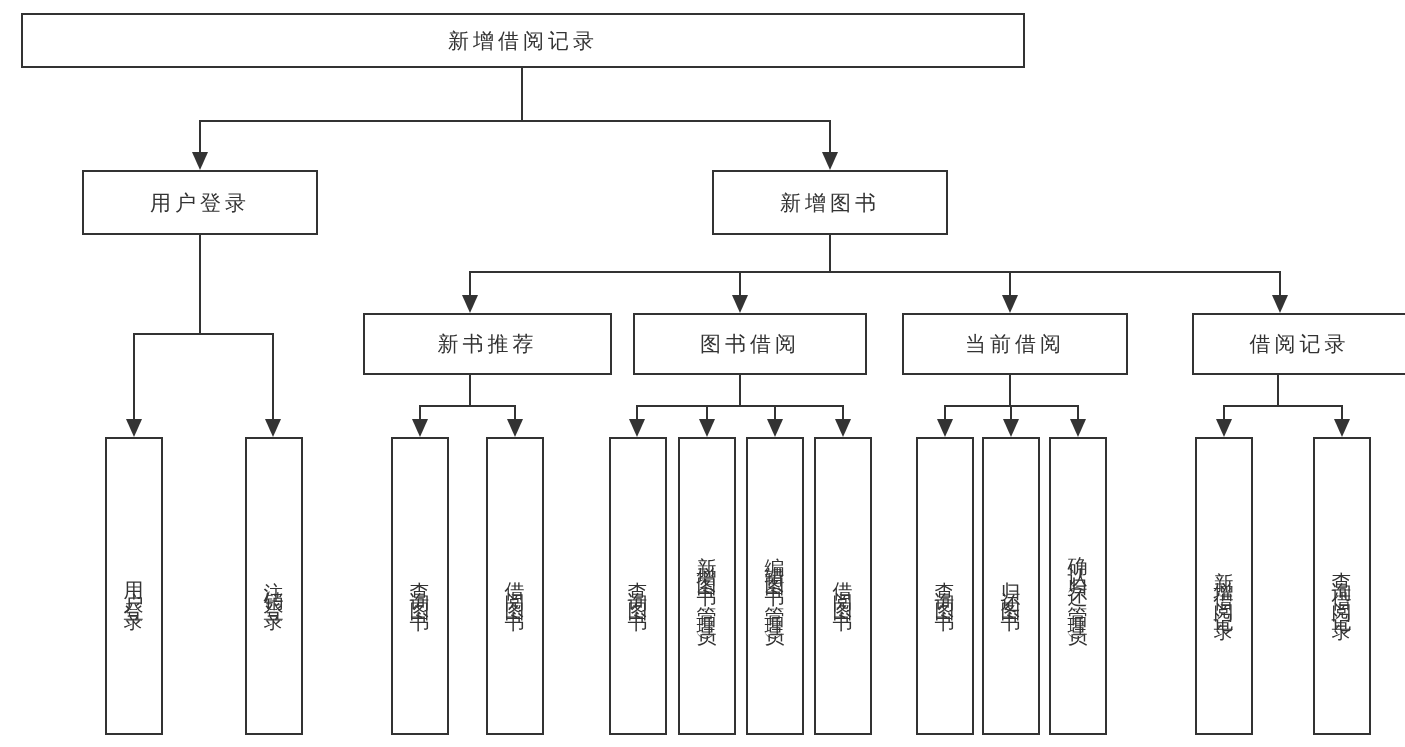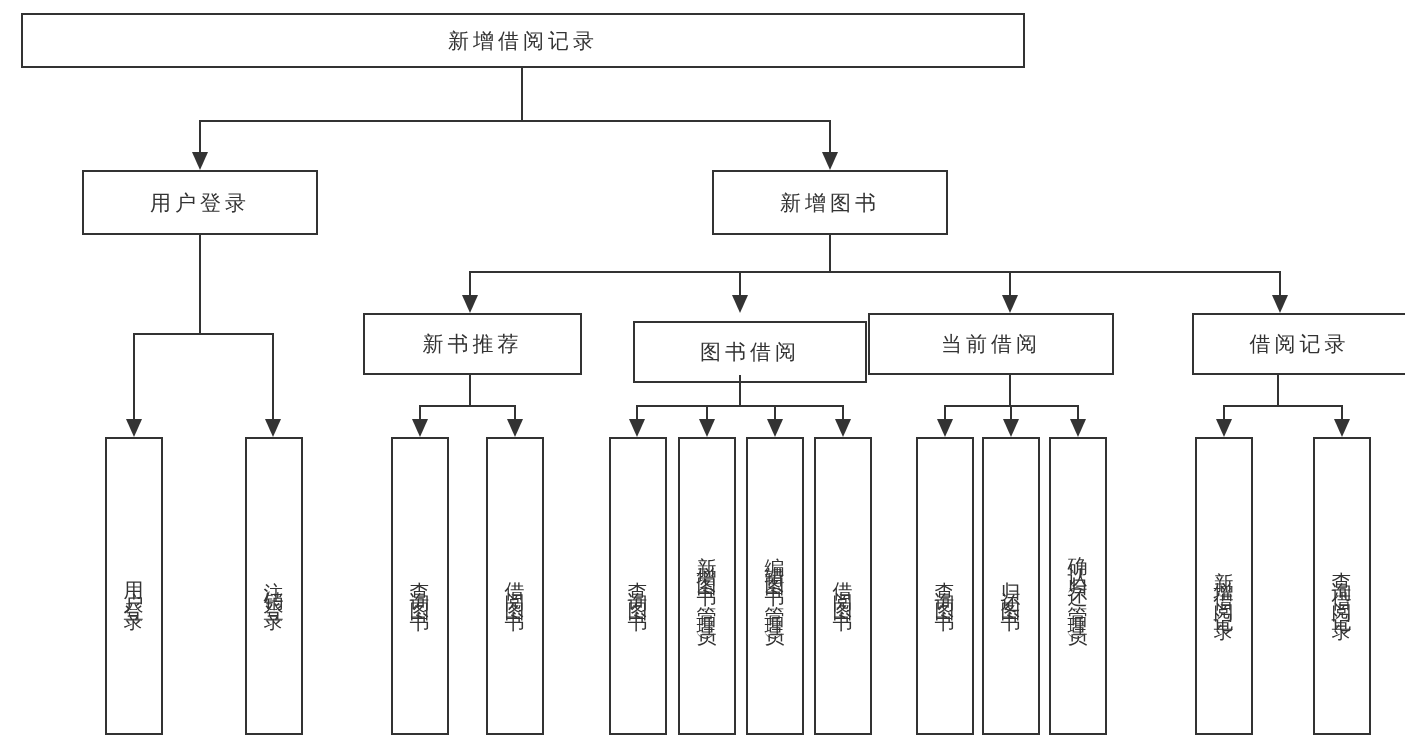--- a/index.html
+++ b/index.html
@@ -38,27 +38,27 @@
     <span class="htext">新增借阅记录</span>
   </div>
 
   <div class="box" style="left:82px;top:170px;width:236px;height:65px">
     <span class="htext">用户登录</span>
   </div>
   <div class="box" style="left:712px;top:170px;width:236px;height:65px">
     <span class="htext">新增图书</span>
   </div>
 
-  <div class="box" style="left:363px;top:313px;width:219px;height:62px">
+  <div class="box" style="left:363px;top:313px;width:249px;height:62px">
     <span class="htext">新书推荐</span>
   </div>
-  <div class="box" style="left:633px;top:321px;width:234px;height:62px">
+  <div class="box" style="left:633px;top:313px;width:234px;height:62px">
     <span class="htext">图书借阅</span>
   </div>
-  <div class="box" style="left:868px;top:313px;width:246px;height:62px">
+  <div class="box" style="left:902px;top:313px;width:226px;height:62px">
     <span class="htext">当前借阅</span>
   </div>
   <div class="box" style="left:1192px;top:313px;width:215px;height:62px">
     <span class="htext">借阅记录</span>
   </div>
 
   <div class="box" style="left:105px;top:437px;width:58px;height:298px">
     <span class="vtext">用户登录</span>
   </div>
   <div class="box" style="left:245px;top:437px;width:58px;height:298px">

